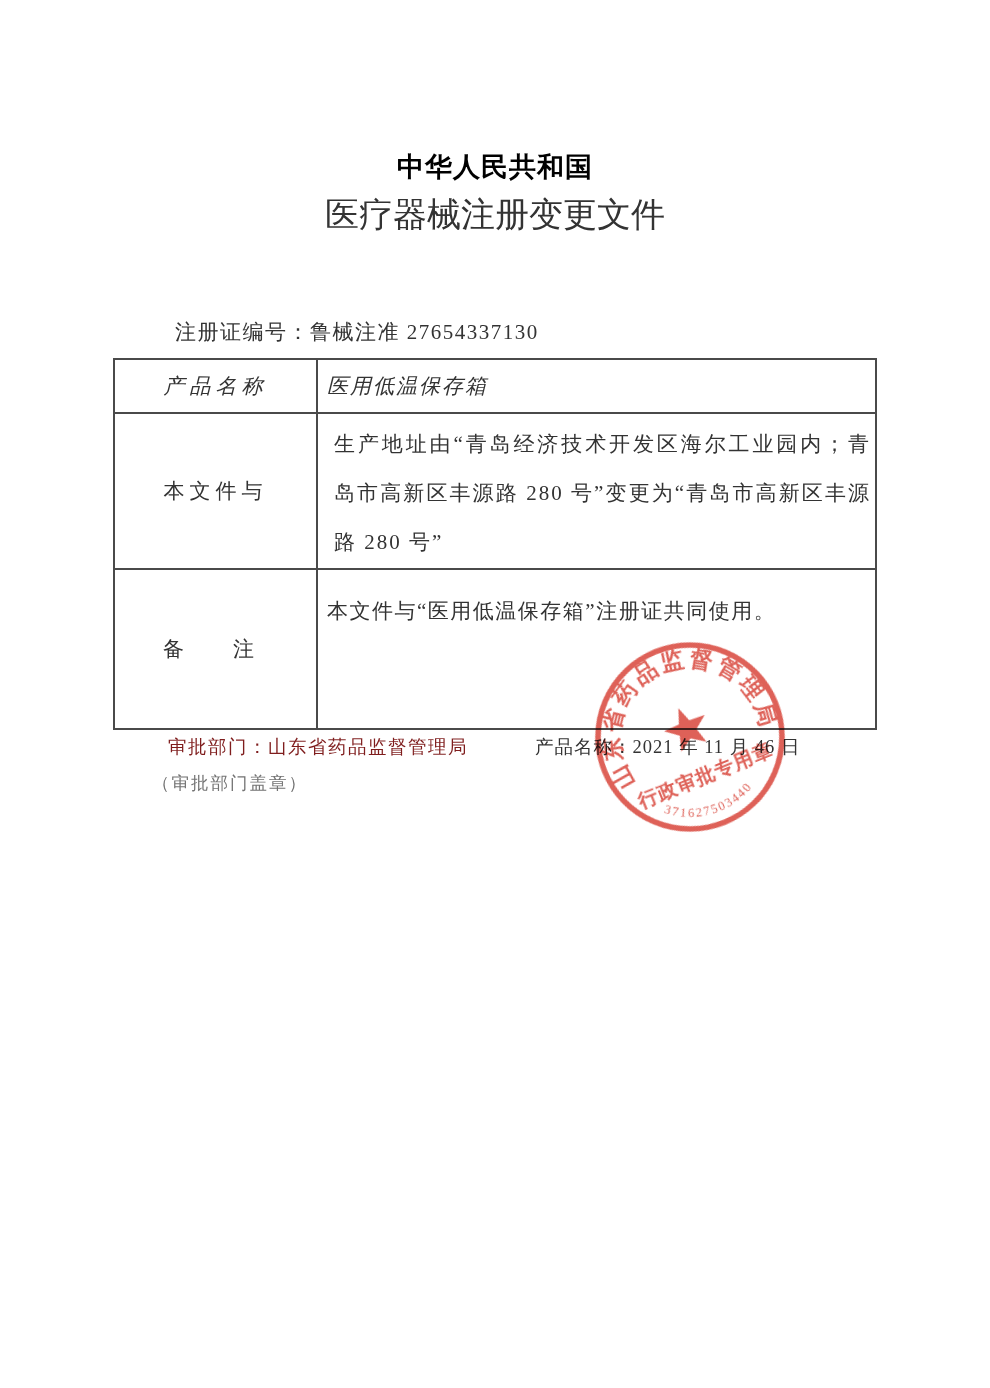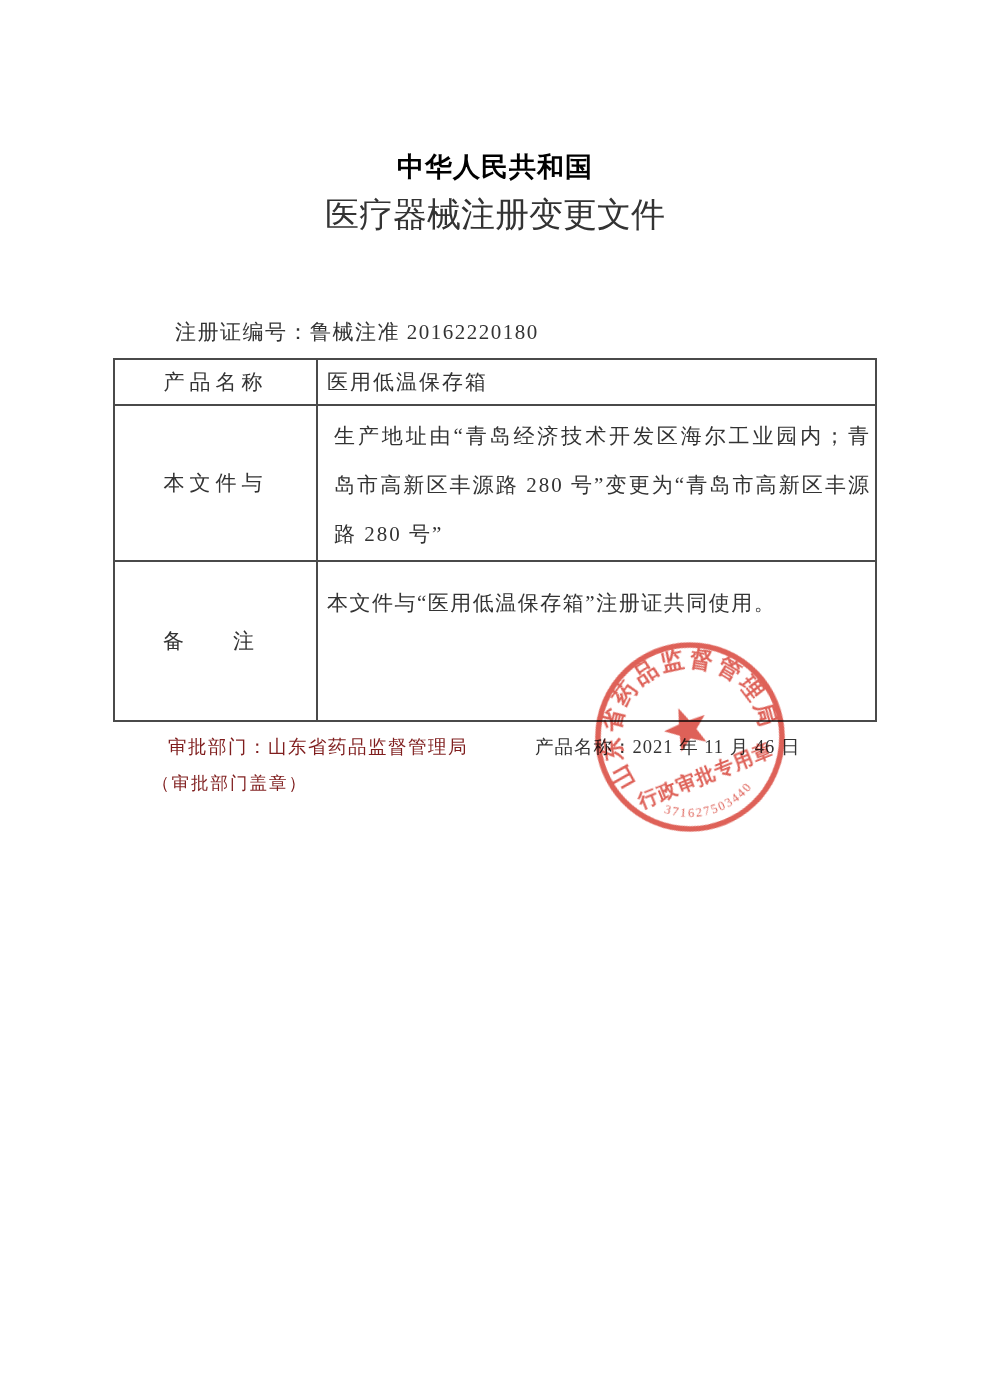--- a/index.html
+++ b/index.html
@@ -43,21 +43,21 @@
     font-size: 21px;
     color: #333333;
   }
   td.lbl {
     width: 199px;
     text-align: center;
     vertical-align: middle;
     letter-spacing: 5px;
   }
   td.lbl.wide-gap { letter-spacing: 14px; }
-  tr.row-1 { height: 46px; }
+  tr.row-1 { height: 54px; font-style: italic; }
   tr.row-2 { height: 150px; }
   tr.row-3 { height: 160px; }
   td.val { padding-left: 9px; padding-right: 4px; }
   td.val-1 { vertical-align: middle; letter-spacing: 2px; border-radius: 7px; }
   td.val-2 {
     vertical-align: top;
     padding-top: 6px;
     line-height: 49px;
     letter-spacing: 2px;
     text-align: justify;
@@ -68,21 +68,21 @@
     padding-top: 26px;
     line-height: 30px;
     letter-spacing: 1.5px;
   }
   .footer-dept {
     position: absolute; left: 168px; top: 734px;
     font-size: 18.5px; letter-spacing: 1.5px; color: #7f1d1d;
   }
   .footer-seal-note {
     position: absolute; left: 152px; top: 771px;
-    font-size: 17.5px; letter-spacing: 2px; color: #7f1d1d;
+    font-size: 17.5px; letter-spacing: 2px; color: #737373;
   }
   .footer-date {
     position: absolute; left: 535px; top: 734px;
     font-size: 18.5px; letter-spacing: 1px; color: #333333;
   }
   .stamp {
     position: absolute; left: 575px; top: 622px;
     width: 230px; height: 230px;
     transform: rotate(-22deg);
     opacity: 0.85;
@@ -92,21 +92,21 @@
 </style>
 </head>
 <body>
 
 <div class="page">
 
   <div class="title-line1">中华人民共和国</div>
   <div class="title-line2">医疗器械注册变更文件</div>
 
   <div class="reg-line">
-    <span>注册证编号：</span><span>鲁械注准 20162220180</span>
+    <span>注册证编号：</span><span>鲁械注准 27654337130</span>
   </div>
 
   <table class="cert-table">
     <tbody>
       <tr class="row-1">
         <td class="lbl">产品名称</td>
         <td class="val val-1">医用低温保存箱</td>
       </tr>
       <tr class="row-2">
         <td class="lbl">本文件与</td>

